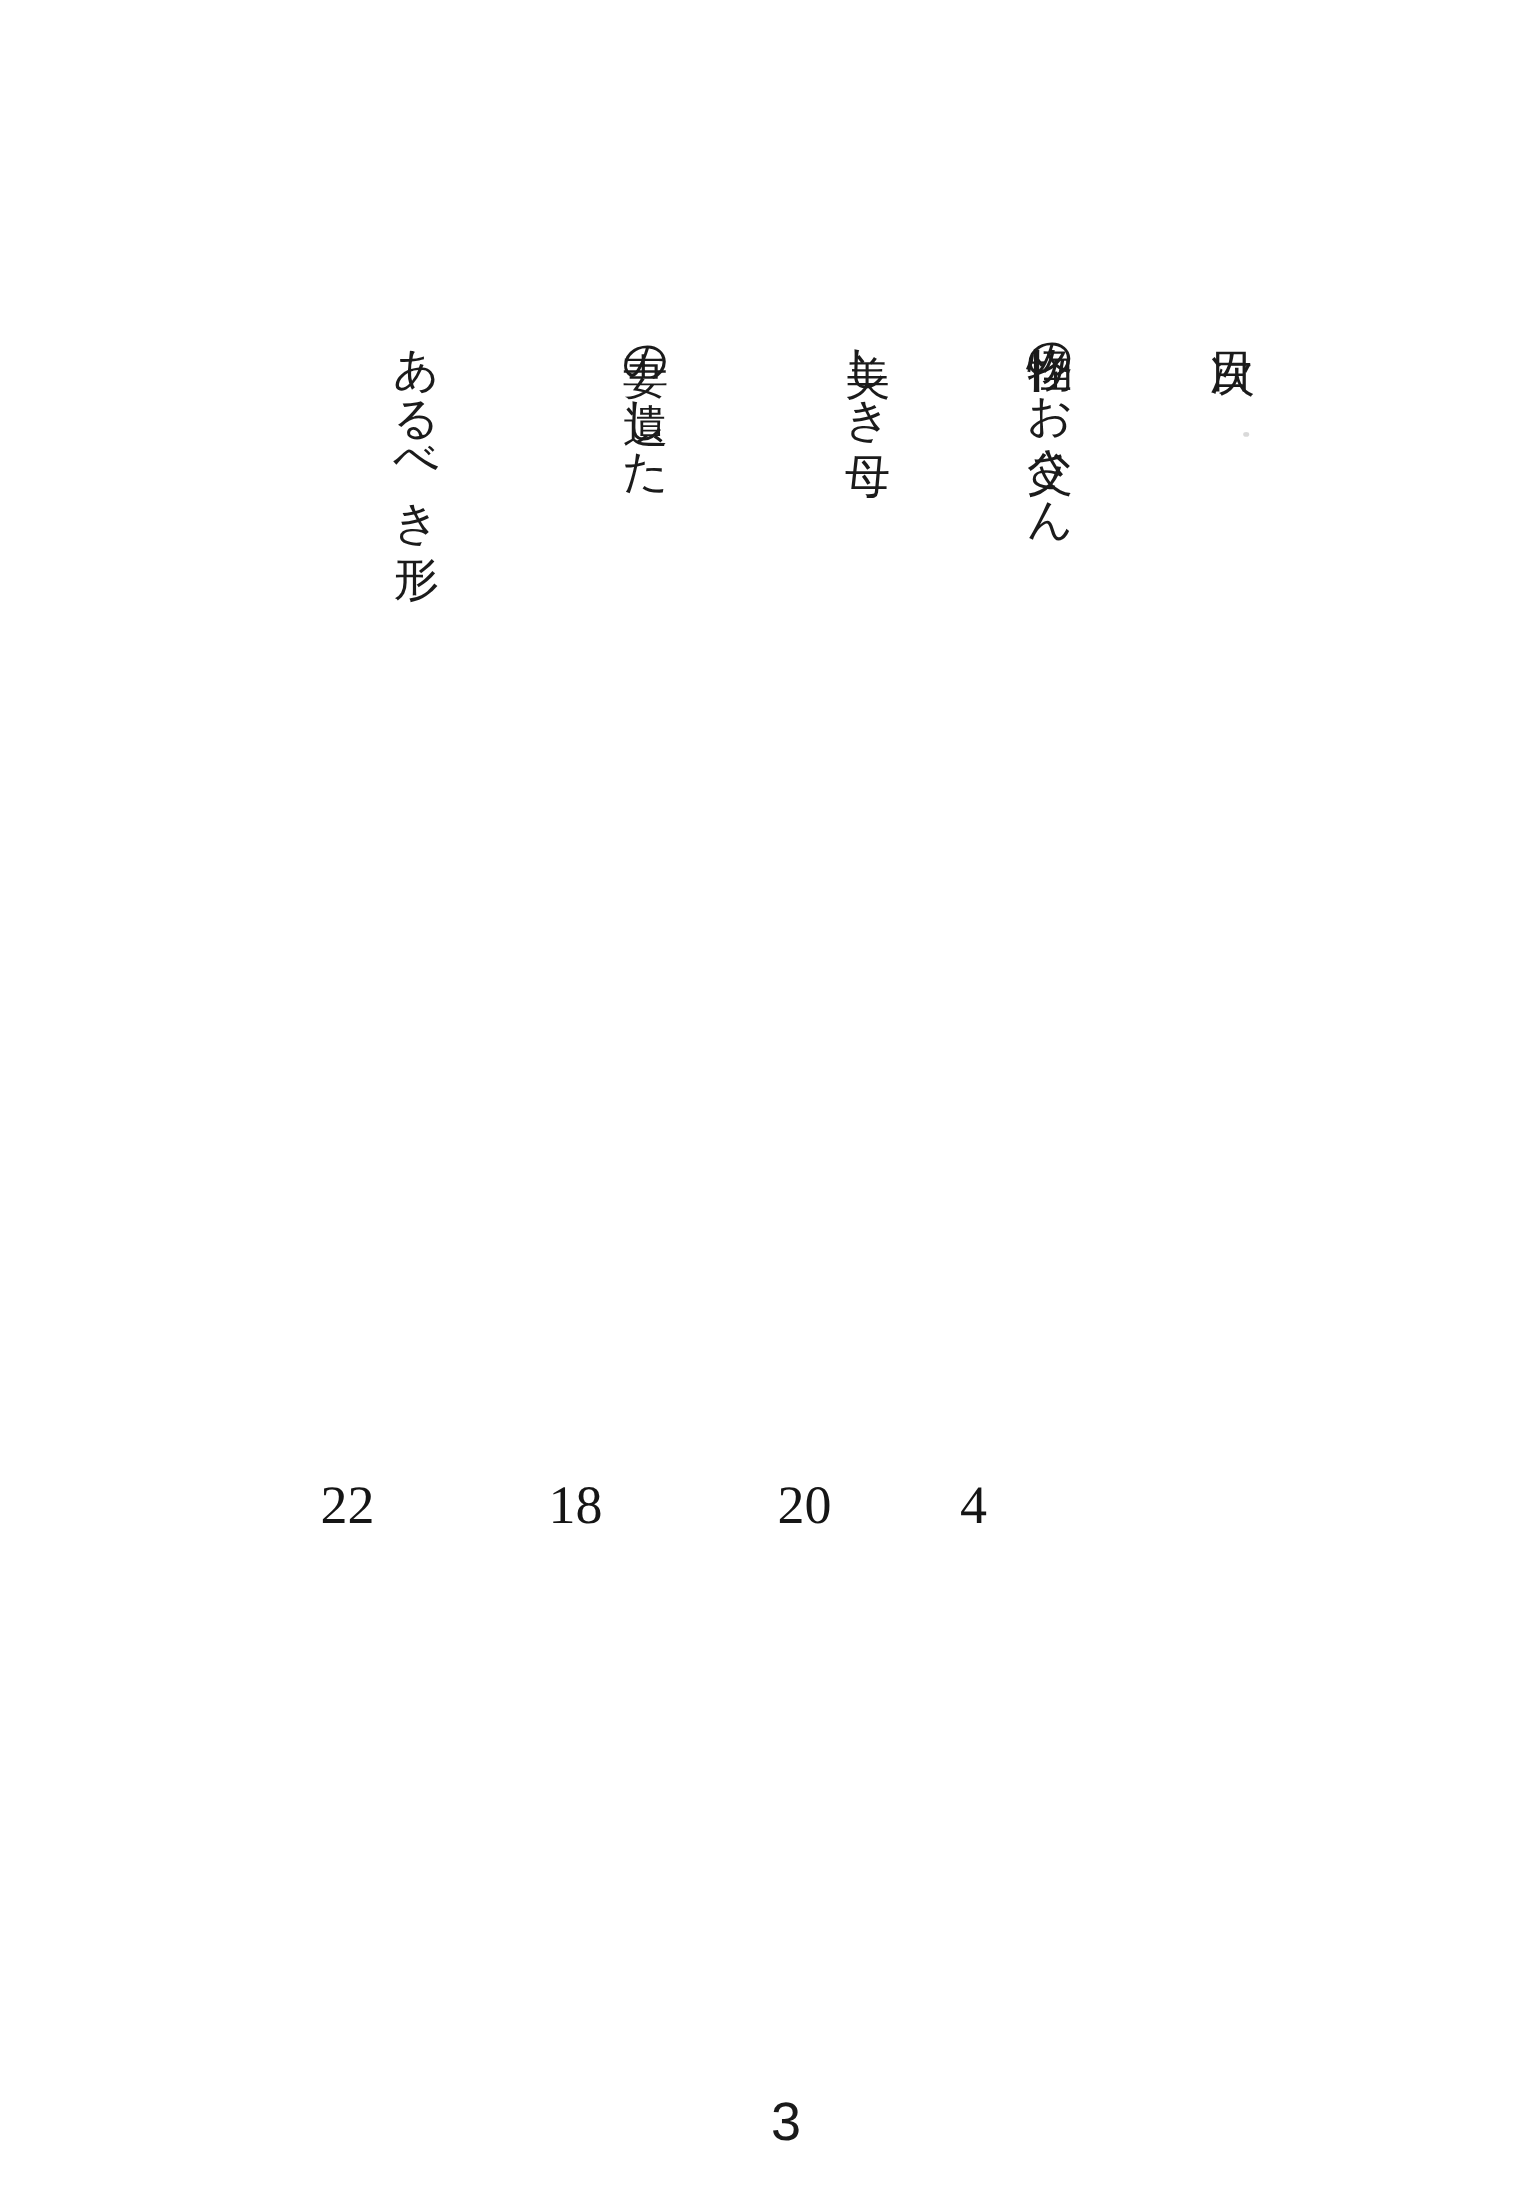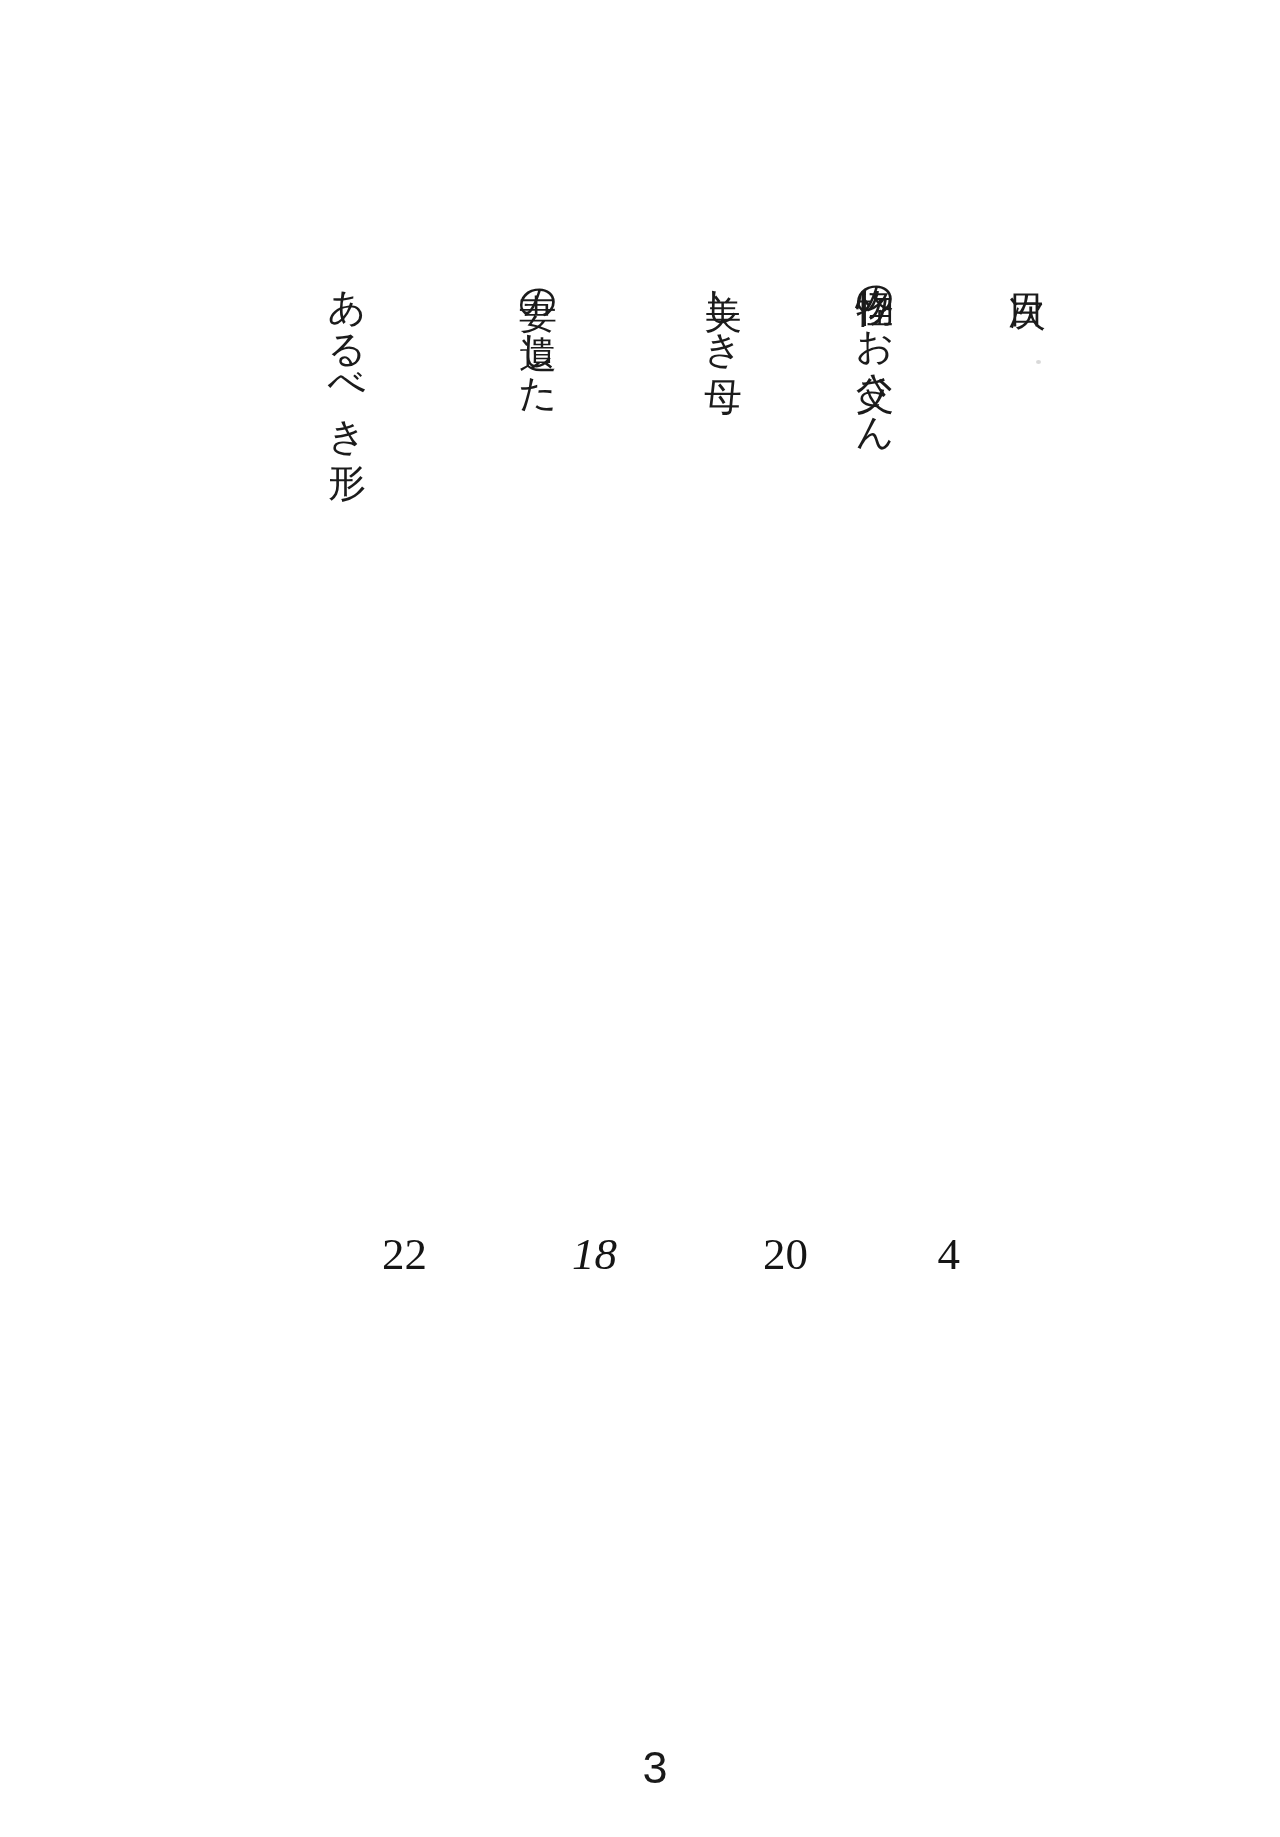--- a/index.html
+++ b/index.html
@@ -30,29 +30,29 @@
   .entry-t1    { left: 856px;  top: 260px; }
   .entry-t2    { left: 704px;  top: 263px; }
   .entry-t3    { left: 519px;  top: 263px; }
   .entry-t4    { left: 328px;  top: 263px; }
 
   
   .pnum {
     position: absolute;
     top: 1232px;
     width: 160px;
-    text-align: right;
+    text-align: left;
     font-family: "Liberation Serif", "DejaVu Serif", serif;
     font-size: 45px;
     line-height: 45px;
     color: #151515;
   }
   .entry-n1 { left: 800px; }
   .entry-n2 { left: 648px; }
-  .entry-n3 { left: 457px; font-style: italic; }
+  .entry-n3 { left: 457px; }
   .entry-n4 { left: 267px; }
 
   
   .folio {
     position: absolute;
     top: 1745px;
     left: 575px;
     width: 160px;
     text-align: center;
     font-family: "Liberation Sans", "DejaVu Sans", sans-serif;

